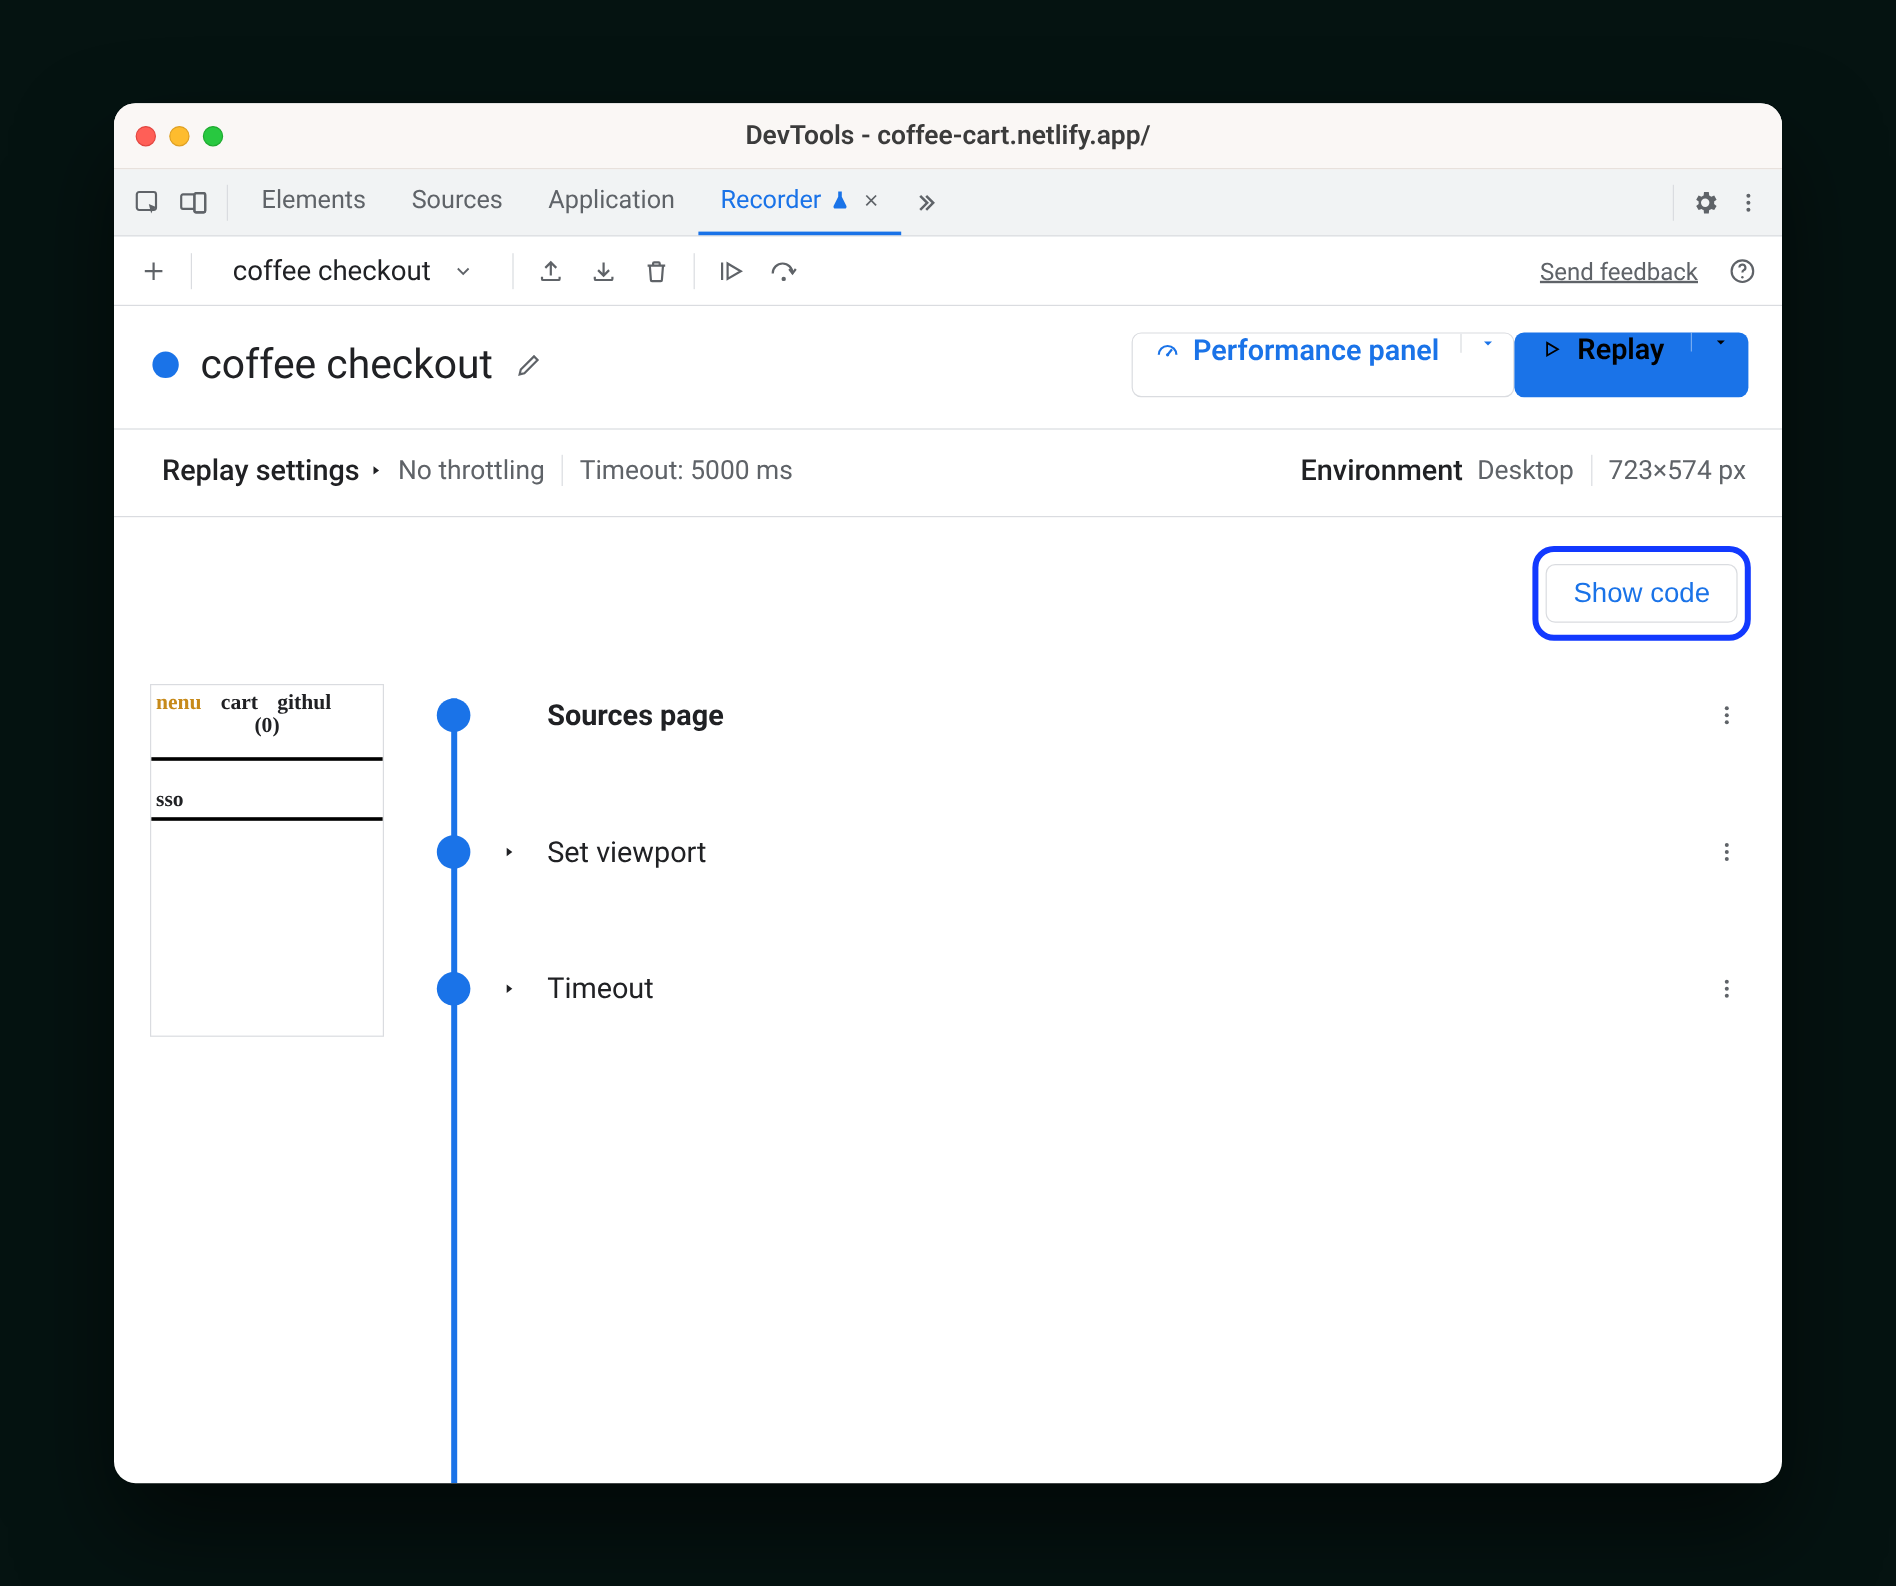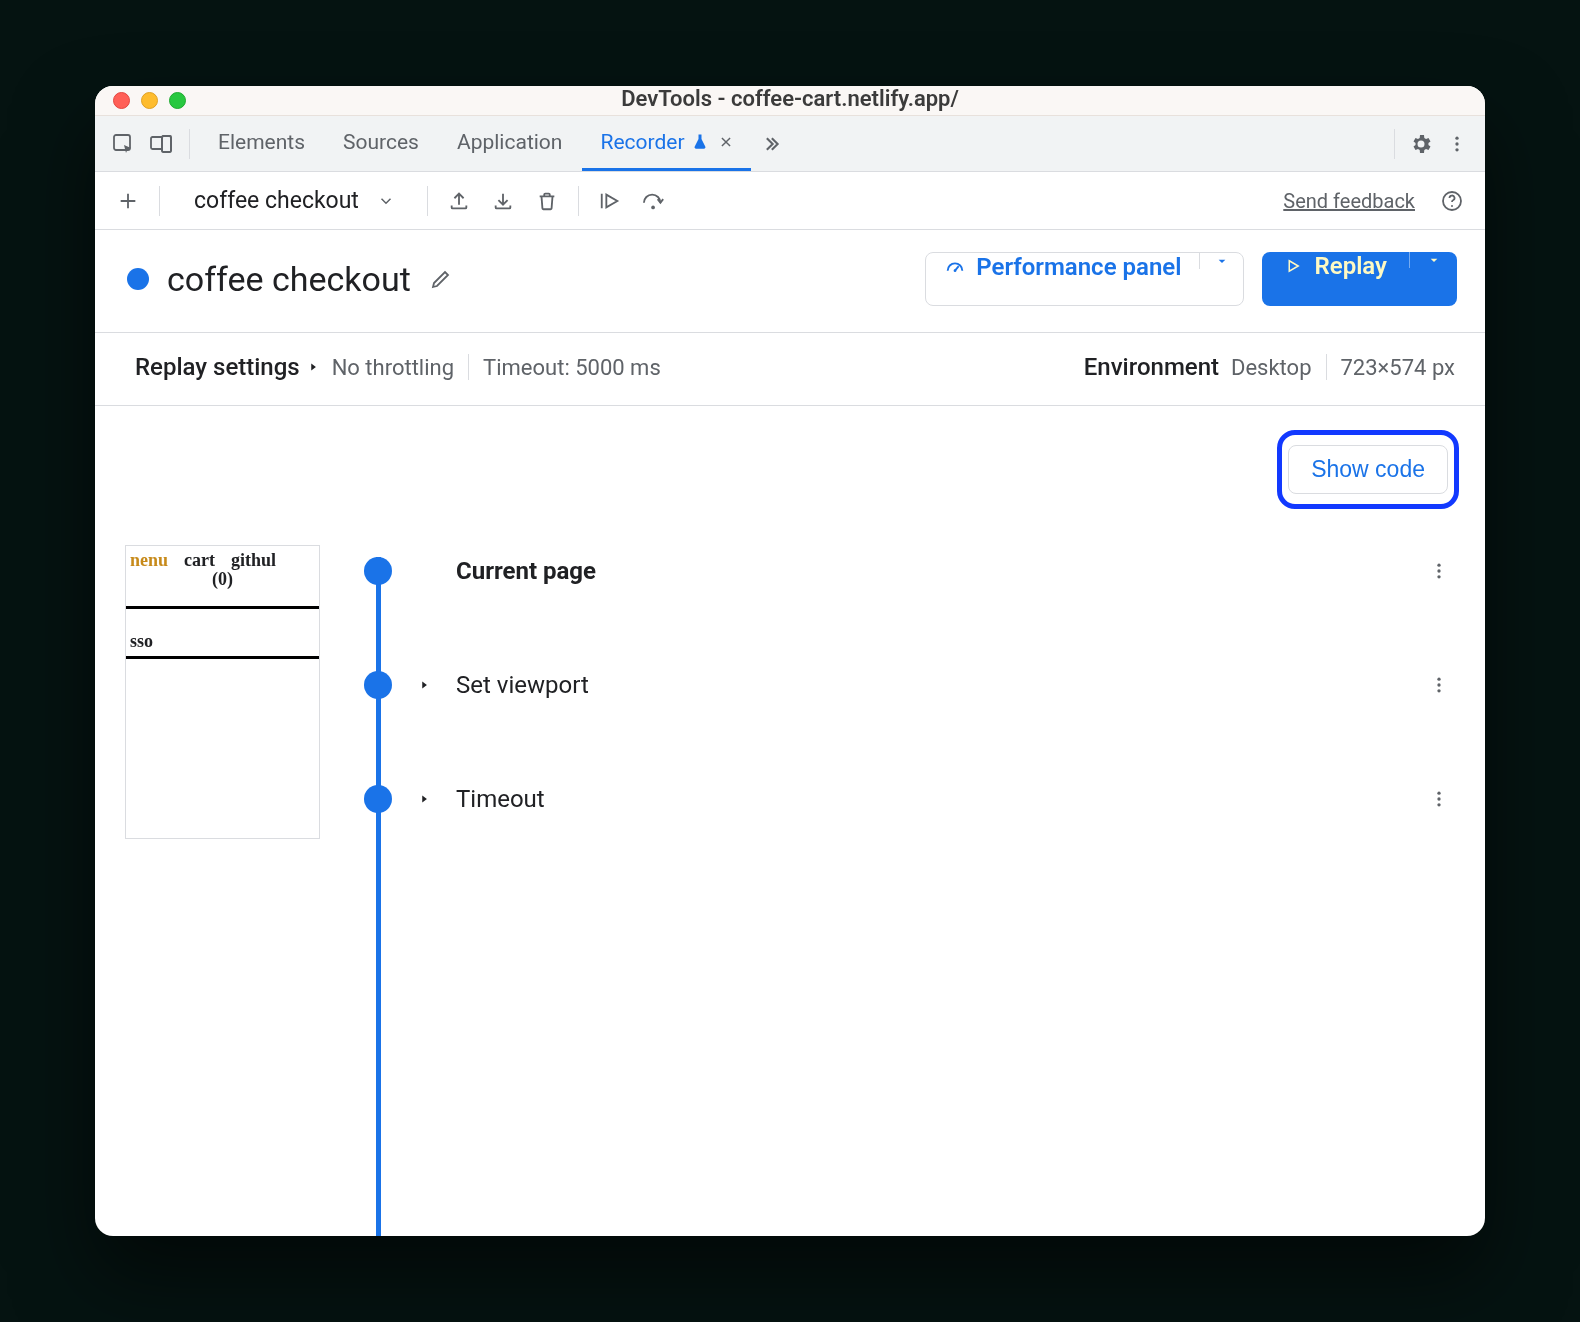--- a/index.html
+++ b/index.html
@@ -31,23 +31,24 @@
     border-radius: 18px;
     overflow: hidden;
     box-shadow: 0 40px 80px rgba(0,0,0,.55), 0 0 0 1px rgba(0,0,0,.05);
     display: flex;
     flex-direction: column;
     color: var(--text);
   }
 
   
   .titlebar {
-    height: 30px;
+    height: 55px;
     background: var(--bg-titlebar);
     display: flex;
+    align-items: center;
     padding: 0 18px;
     position: relative;
     border-bottom: 1px solid #e8e1dc;
   }
   .traffic { display: flex; gap: 11px; align-items: center; }
   .tl { width: 17px; height: 17px; border-radius: 50%; }
   .tl.red { background: #ff5f57; border: 1px solid #e24640; }
   .tl.yellow { background: #febc2e; border: 1px solid #dfa023; }
   .tl.green { background: #28c840; border: 1px solid #1faa30; }
   .titlebar-title {
@@ -152,22 +153,21 @@
   .panelbtn {
     border: 1.5px solid var(--border);
     color: var(--blue);
     background: #fff;
     overflow: hidden;
   }
   .panelbtn .main { padding: 0 18px; display: inline-flex; align-items:center; gap: 10px; }
   .panelbtn .drop { border-left: 1.5px solid var(--border); width: 44px; display:flex; align-items:center; justify-content:center; }
   .replaybtn {
     background: var(--blue);
-    color: #fef9c3;
-    margin-left: 18px;
+    color: #000000;
     overflow: hidden;
   }
   .replaybtn .main { padding: 0 22px; display: inline-flex; align-items:center; gap: 12px; }
   .replaybtn .drop { border-left: 1px solid rgba(255,255,255,.4); width: 48px; display:flex; align-items:center; justify-content:center; }
 
   .spacer { flex: 1; }
 
   
   .settings-row {
     display: flex;
@@ -501,21 +501,21 @@
       <div class="sso">sso</div>
       <div class="hr2"></div>
     </div>
 
     <div class="tl-col">
       <div class="tl-line"></div>
 
       <div class="step current">
         <span class="node"></span>
         <span class="chev"></span>
-        <span class="label">Current page</span>
+        <span class="label">Sources page</span>
         <span class="kebab">
           <svg width="20" height="20" viewBox="0 0 24 24" fill="currentColor">
               <circle cx="12" cy="5" r="2"></circle>
               <circle cx="12" cy="12" r="2"></circle>
               <circle cx="12" cy="19" r="2"></circle>
             </svg>
         </span>
       </div>
 
       <div class="step">

